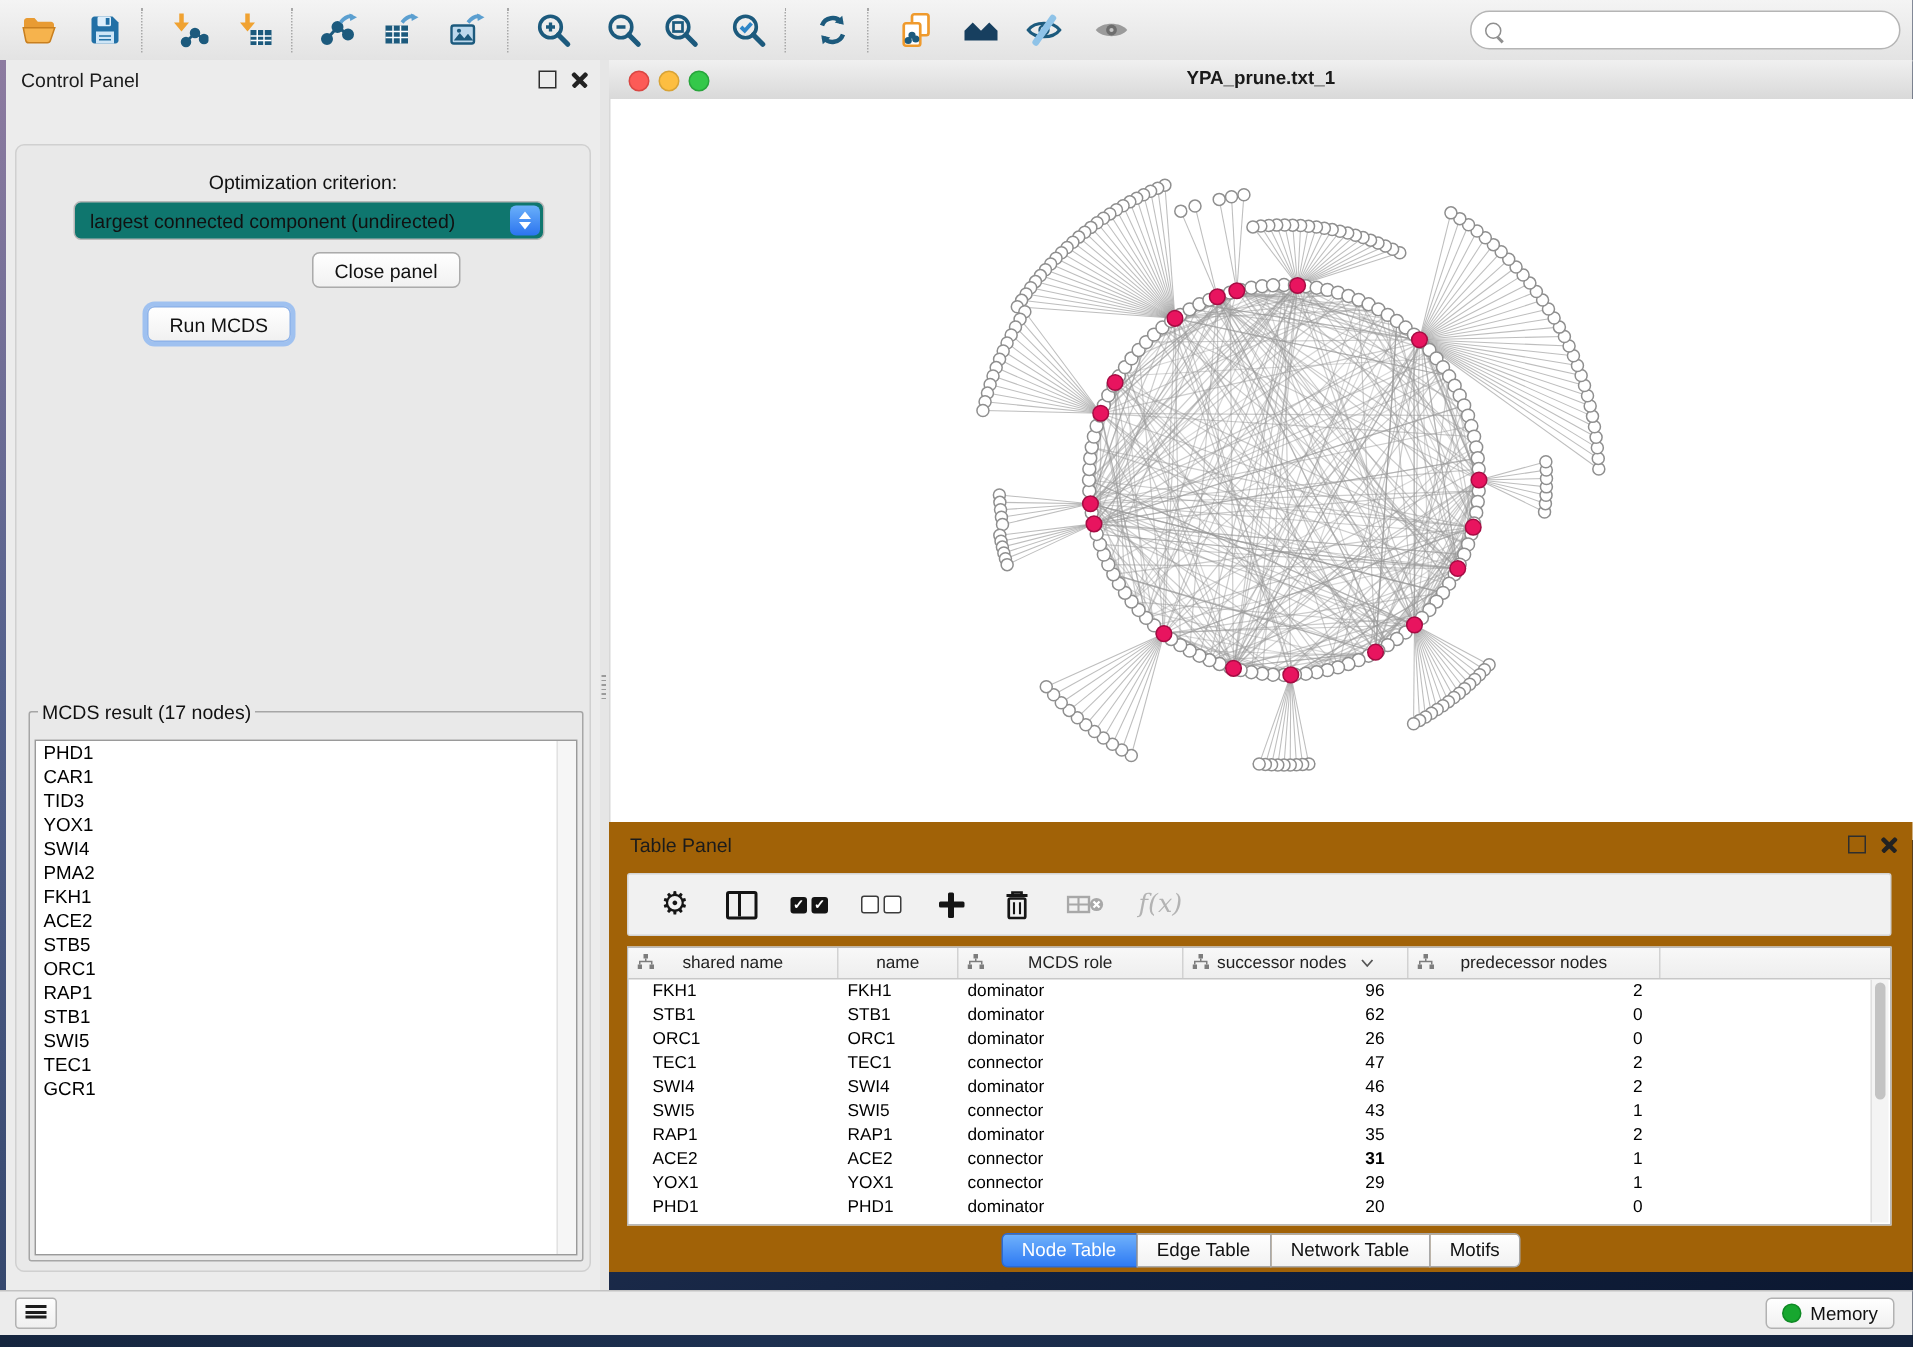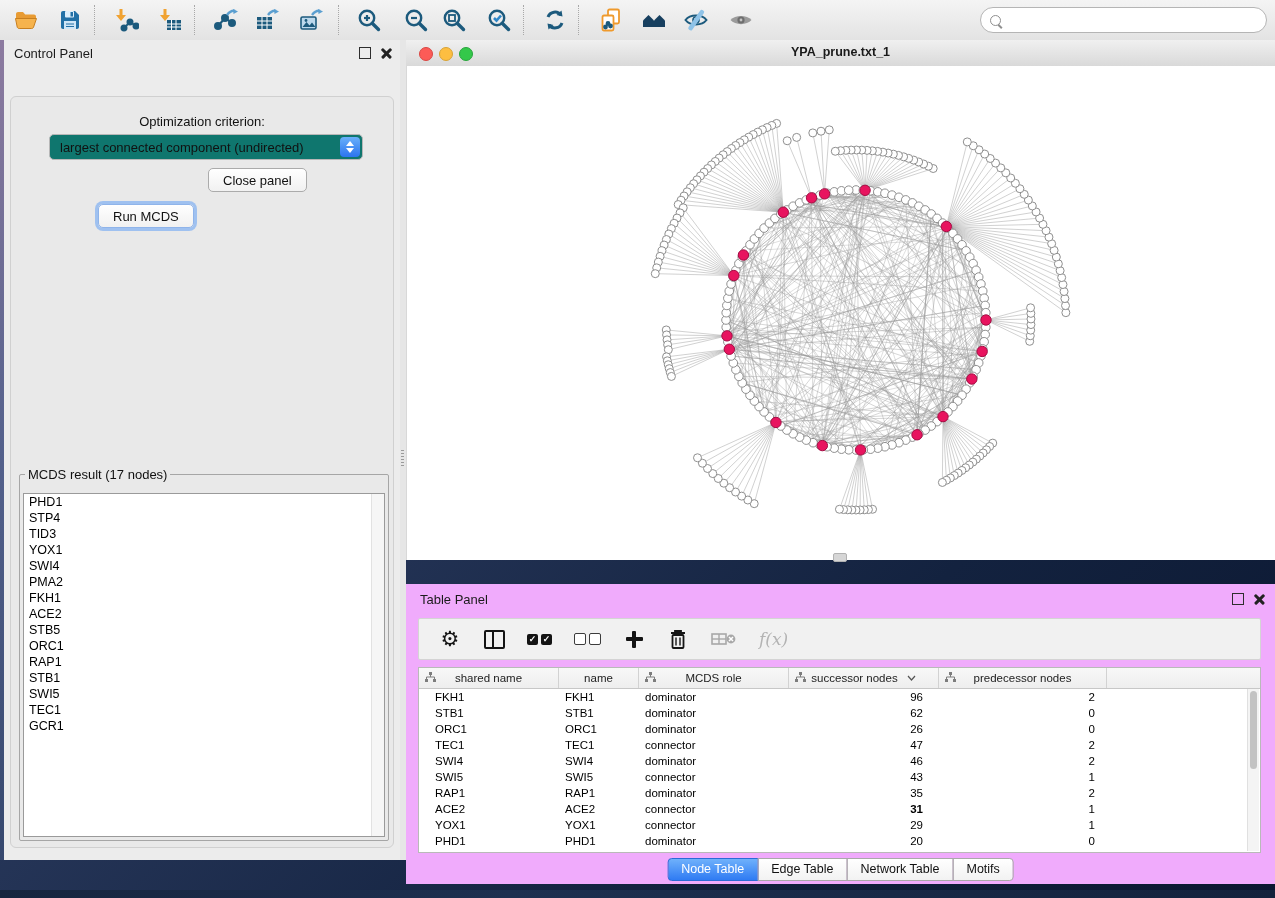--- a/index.html
+++ b/index.html
@@ -83,21 +83,21 @@
     background:linear-gradient(#f0f0f0,#d9d9d9);border-bottom:1px solid #b4b4b4;}
   .tl{position:absolute;top:7px;width:12px;height:12px;border-radius:50%;cursor:pointer;}
   .tl.red{left:13px;background:#fc5b57;border:.5px solid #d94743;}
   .tl.yellow{left:33px;background:#fdbe41;border:.5px solid #d8a336;}
   .tl.green{left:53px;background:#34c84a;border:.5px solid #28a53c;}
   .net-title{position:absolute;left:0;right:0;top:5px;text-align:center;font-size:12.5px;font-weight:700;color:#1a1a1a;}
   .net-canvas{position:absolute;left:406px;top:66px;width:869px;height:494px;background:#fff;
     border-left:1px solid #d8d8d8;}
 
   
-  .table-panel{position:absolute;left:406px;top:584px;width:869px;height:300px;background:#f0abfc;}
+  .table-panel{position:absolute;left:406px;top:548px;width:869px;height:300px;background:#a16207;}
   .tp-title{position:absolute;left:14px;top:8px;font-size:13px;color:#1b1b1b;}
   .tp-wicons{position:absolute;right:10px;top:9px;display:flex;gap:10px;align-items:center;}
   .tp-toolbar{position:absolute;left:12px;top:34px;width:843px;height:42px;background:#f1f1f1;
     border:1px solid #d4d4d4;border-radius:2px;display:flex;align-items:center;gap:22px;padding-left:20px;box-sizing:border-box;}
   .ticon{display:flex;align-items:center;justify-content:center;min-width:22px;height:26px;
     background:transparent;border:none;padding:0;cursor:pointer;}
   .gear-g{font-size:21px;color:#161616;line-height:22px;}
   .colsplit{width:17px;height:15px;border:2.2px solid #141414;border-radius:2px;position:relative;}
   .colsplit::after{content:"";position:absolute;left:6.5px;top:0;bottom:0;width:2.2px;background:#141414;}
   .ckpair{display:flex;gap:3px;}
@@ -312,21 +312,21 @@
         <span class="combo-text">largest connected component (undirected)</span>
         <span class="combo-stepper"></span>
       </div>
       <button class="btn" id="run-btn">Run MCDS</button>
       <button class="btn" id="closep-btn">Close panel</button>
       <fieldset class="mcds-group">
         <legend>MCDS result (17 nodes)</legend>
         <div class="mcds-listwrap">
           <div id="mcds-list">
               <div class="mcds-item">PHD1</div>
-              <div class="mcds-item">STP4</div>
+              <div class="mcds-item">CAR1</div>
               <div class="mcds-item">TID3</div>
               <div class="mcds-item">YOX1</div>
               <div class="mcds-item">SWI4</div>
               <div class="mcds-item">PMA2</div>
               <div class="mcds-item">FKH1</div>
               <div class="mcds-item">ACE2</div>
               <div class="mcds-item">STB5</div>
               <div class="mcds-item">ORC1</div>
               <div class="mcds-item">RAP1</div>
               <div class="mcds-item">STB1</div>
@@ -1308,15 +1308,26 @@
         </div>
     </div>
     <div class="seg-tabs" id="table-tabs" style="position:absolute">
         <div class="seg-tab active">Node Table</div>
         <div class="seg-tab">Edge Table</div>
         <div class="seg-tab">Network Table</div>
         <div class="seg-tab">Motifs</div>
       </div>
   </div>
 
+  <div class="statusbar">
+    <button class="list-btn">
+        <i></i>
+        <i></i>
+        <i></i>
+      </button>
+    <button class="memory-btn">
+      <span class="memdot"></span>
+      <span>Memory</span>
+    </button>
+  </div>
 
   <div class="bottom-strip"></div>
 </div>
 
 </body></html>

